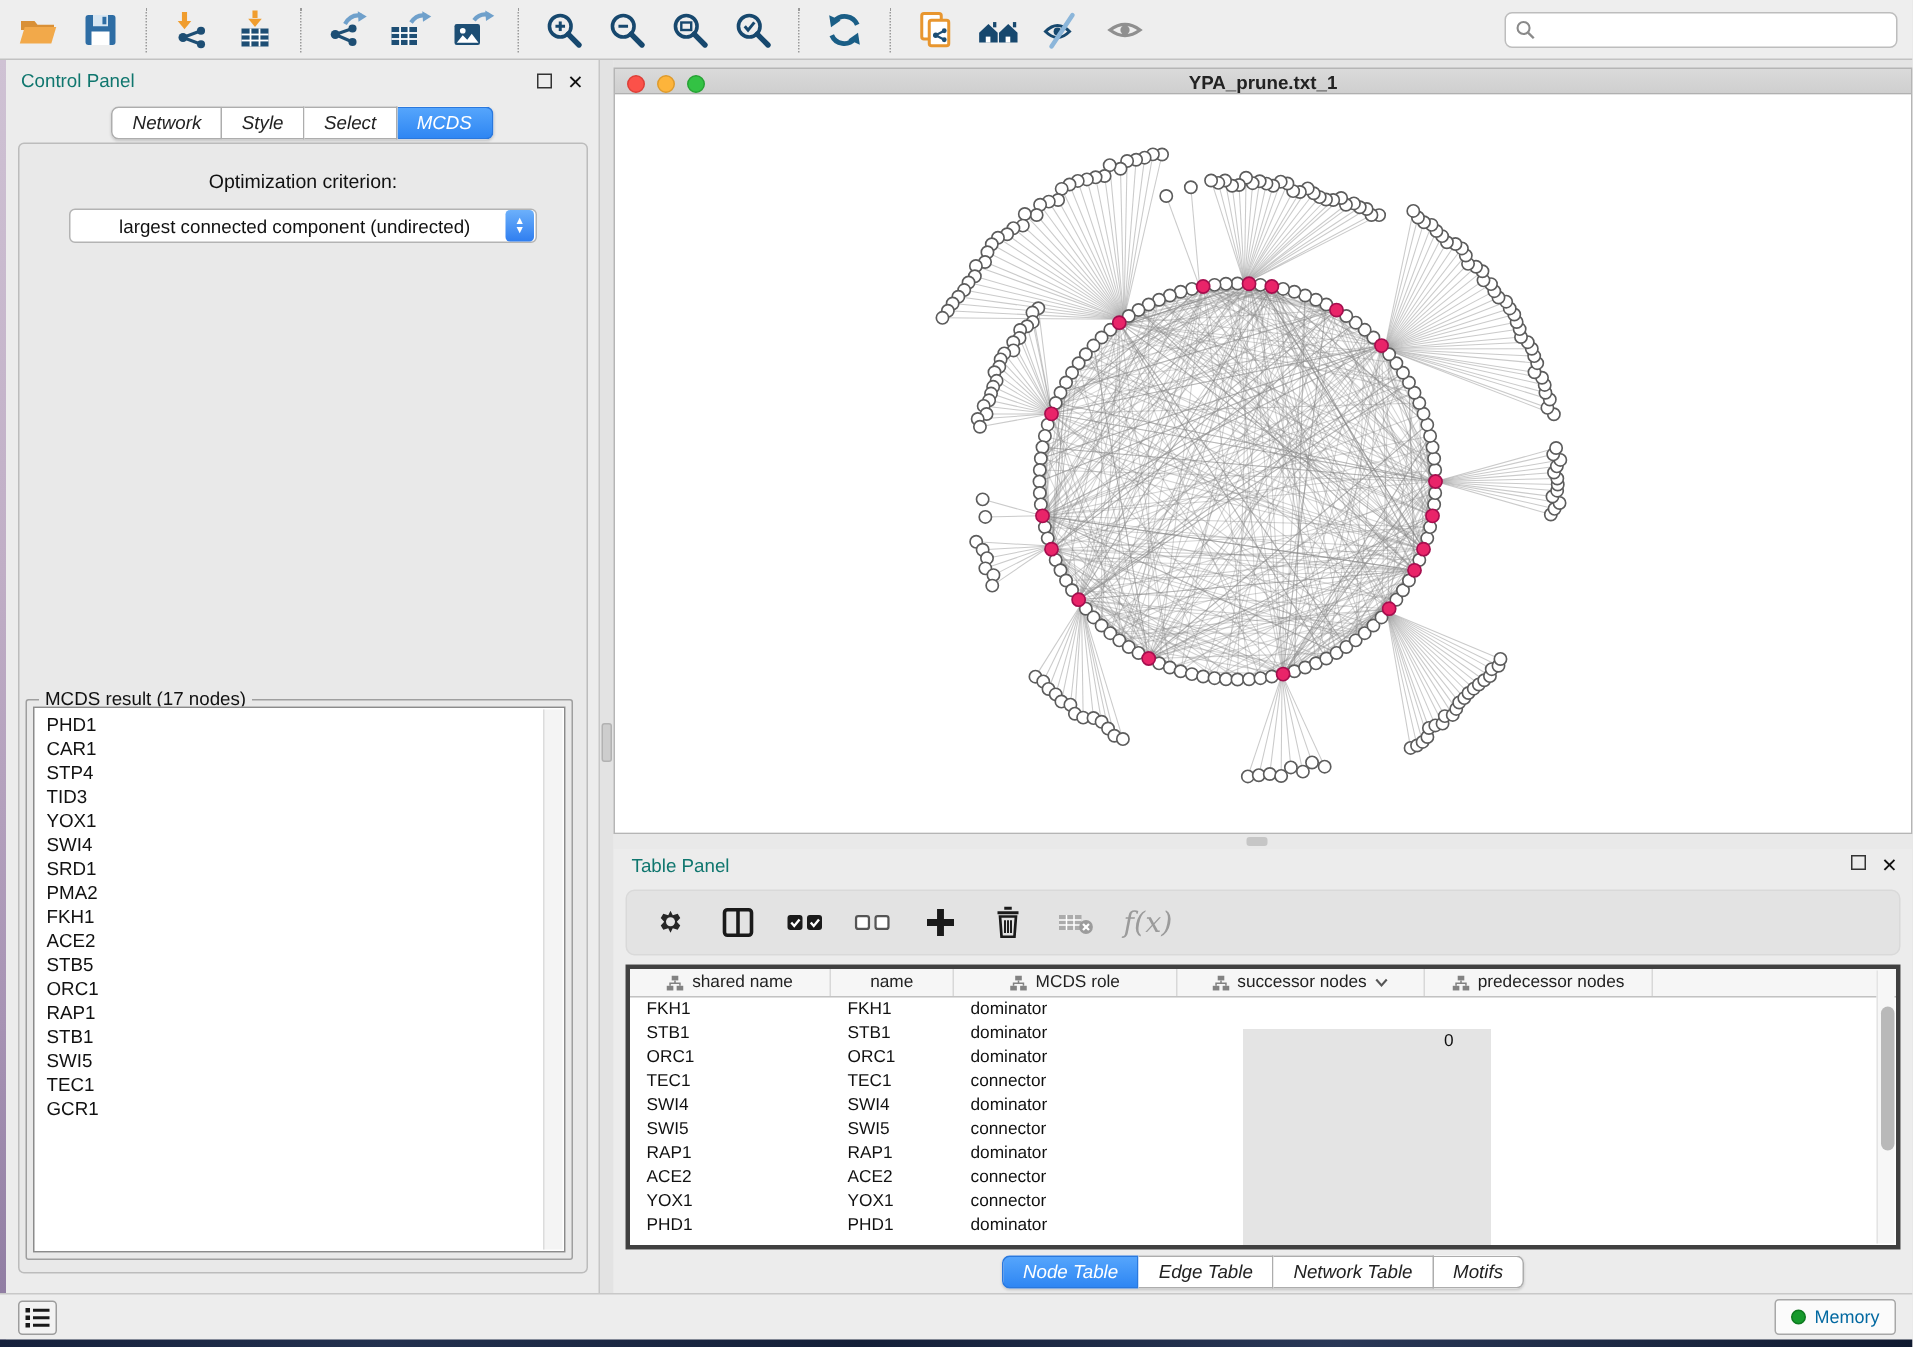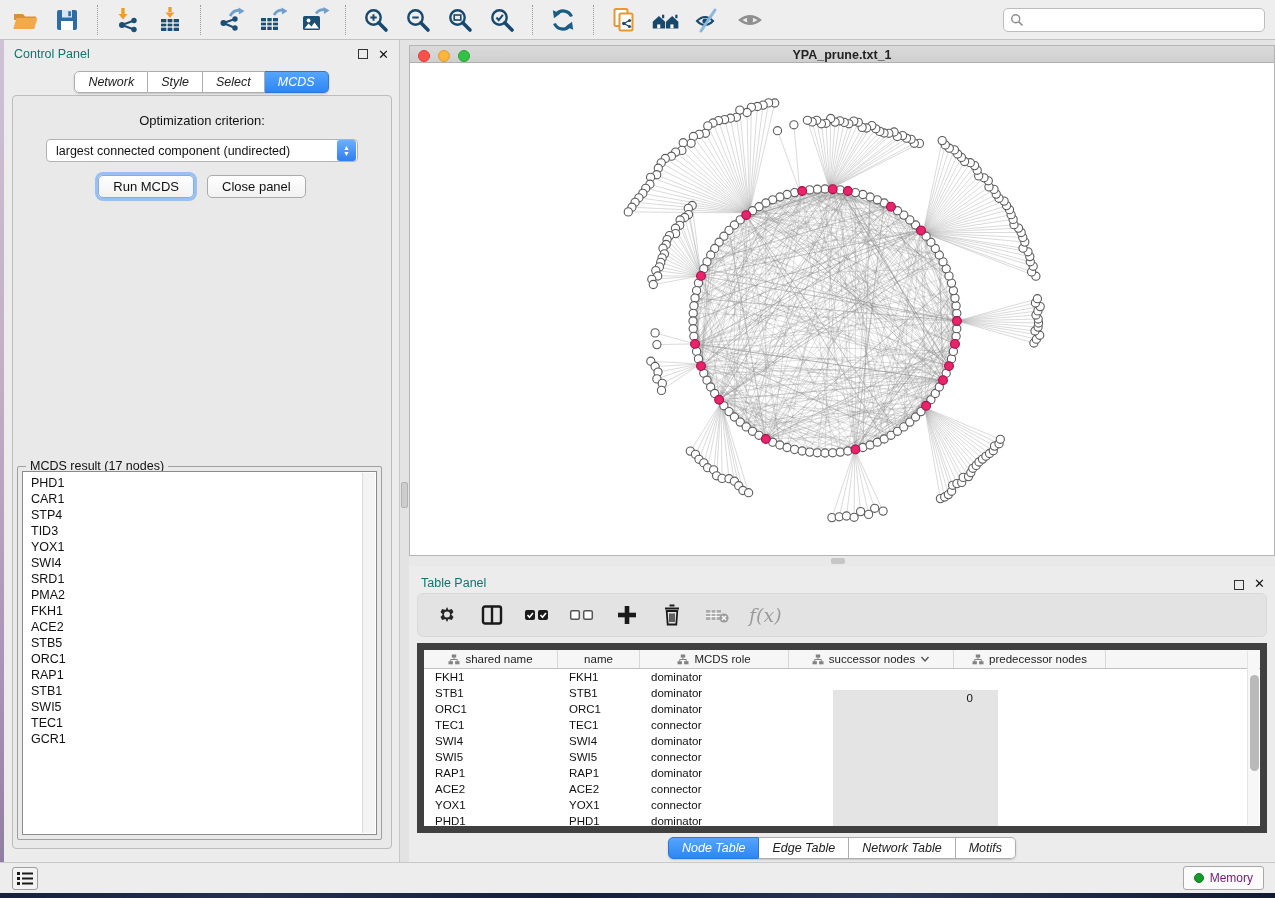--- a/index.html
+++ b/index.html
@@ -28,21 +28,21 @@
   .seg-bar { display:inline-flex; box-shadow:0 1px 2px rgba(0,0,0,.18); border-radius:5px; background:#fff;font-style:italic; }
   .seg { font-size:12.5px; padding:3px 13px; background:#fff; border:1px solid #adadad; border-left-width:0; color:#222; cursor:default; white-space:nowrap; }
   .seg:first-child { border-left-width:1px; border-radius:5px 0 0 5px; }
   .seg:last-child { border-radius:0 5px 5px 0; }
   .seg.active { background:linear-gradient(#55a5fc,#2e86f3); border-color:#2a78dd; color:#fff; }
   .cp-tabs-wrap { text-align:center; margin-top:7px; position:relative; z-index:2; }
 
   .cp-card { position:absolute; left:8px; right:7px; top:55px; bottom:13px; background:#e9e9e9; border:1px solid #bcbcbc; border-radius:4px; }
   .opt-label { text-align:center; margin-top:17px; font-size:13px; color:#111; }
   .dropdown { margin:11px auto 0 auto; width:312px; height:23px; background:#fff; border:1px solid #b3b3b3; border-radius:4px; display:flex; align-items:center; position:relative; cursor:default; }
-  .dropdown .dd-text { flex:1; font-size:12.5px; padding-left:9px; color:#111; white-space:nowrap; }
+  .dropdown .dd-text { flex:1; font-size:12.5px; padding-left:9px; color:#111; white-space:nowrap;text-align:center; }
   .dd-stepper { width:19px; height:21px; border-radius:3px; margin-right:1px; background:linear-gradient(#6cb0fb,#2f7ef0); display:flex; flex-direction:column; align-items:center; justify-content:center; color:#fff; font-size:7px; line-height:6px; }
   .btn-row { display:flex; justify-content:center; gap:13px; margin-top:13px; }
   .pbtn { font-size:13px; font-family:inherit; padding:3px 14px; background:linear-gradient(#ffffff,#f1f1f1); border:1px solid #ababab; border-radius:5px; color:#111; cursor:default; }
   .pbtn.focused { box-shadow:0 0 0 3px rgba(110,170,245,.65); border-color:#84aee0; }
 
   .fieldset { position:absolute; left:4px; right:9px; top:370px; bottom:8px; border:1px solid #9f9f9f; border-radius:2px; }
   .fieldset .legend { position:absolute; top:-8px; left:8px; background:#e9e9e9; padding:0 4px; font-size:12.5px; color:#111; }
   .mcds-list { position:absolute; inset:4px; background:#fff; border:1px solid #8b8b8b; overflow:hidden; padding-top:3px; }
   .mcds-item { font-size:12.5px; line-height:16px; padding-left:8px; color:#111; cursor:default; }
   .mcds-scroll { position:absolute; top:1px; right:1px; bottom:1px; width:13px; background:#f4f4f4; border-left:1px solid #dcdcdc; }
@@ -63,41 +63,41 @@
   .light.green { background:#33c244; border:1px solid #27a335; }
   .net-title { position:absolute; left:0; right:0; text-align:center; font-size:12.5px; font-weight:600; color:#222; }
   .net-canvas { position:relative; width:100%; height:492px; background:#fff; }
   .net-canvas svg { position:absolute; inset:0; }
 
   .h-split { position:absolute; left:0; top:516px; width:866px; height:10px; background:#e9e9e9; }
   .h-split .handle { position:absolute; left:422px; top:2px; width:14px; height:6px; background:#c6c6c6; border-radius:2px; }
 
   
   .table-panel { position:absolute; left:0; top:526px; width:866px; height:296px; background:#ececec; }
-  .tp-head { height:24px; display:flex; align-items:flex-end; padding:4px 10px 0 12px; }
+  .tp-head { height:24px; display:flex; align-items:flex-start; padding:4px 10px 0 12px; }
   .tp-toolbar { position:absolute; left:8px; right:8px; top:27px; height:44px; background:#e3e3e3; border:1px solid #d9d9d9; border-radius:6px; display:flex; align-items:center; gap:19px; padding-left:16px; }
   .tp-tool { width:26px; height:26px; display:flex; align-items:center; justify-content:center; cursor:default; }
   .fx-label { font-family:"DejaVu Serif","Liberation Serif",serif; font-style:italic; font-size:19px; color:#9b9b9b; }
 
-  .tbl { position:absolute; left:8px; right:8px; top:77px; height:190px; background:#fff; border:7px solid #404040; overflow:hidden; }
+  .tbl { position:absolute; left:8px; right:8px; top:77px; height:190px; background:#fff; border:3px solid #404040; overflow:hidden; }
   .tbl-header { display:flex; height:19px; border-bottom:1px solid #c2c2c2; background:#f6f6f6; }
   .th { display:flex; align-items:center; justify-content:center; gap:5px; font-size:11.5px; color:#222; border-right:1px solid #d8d8d8; height:100%; flex:0 0 auto; cursor:default; }
   .tbl-body .tr { display:flex; height:16px; cursor:default; }
   .td { font-size:11.5px; line-height:16px; flex:0 0 auto; white-space:nowrap; overflow:hidden; color:#111; }
   .td.left { text-align:left; padding-left:11px; }
   .td.right { text-align:right; }
   .tbl-scroll { position:absolute; top:1px; right:1px; bottom:1px; width:12px; background:#f7f7f7; border-left:1px solid #e4e4e4; }
   .tbl-thumb { position:absolute; left:1.5px; top:24px; width:9px; height:96px; background:#b9b9b9; border-radius:5px; }
 
   .tp-tabs-wrap { position:absolute; left:0; right:0; top:271px; text-align:center; }
 
   
   .status-bar { position:absolute; left:0; top:862px; width:1275px; height:31px; background:#ededed; border-top:1px solid #c8c8c8; }
   .list-btn { position:absolute; left:12px; top:4px; width:26px; height:23px; background:#f3f3f3; border:1px solid #9d9d9d; border-radius:3px; display:flex; align-items:center; justify-content:center; cursor:default; }
-  .mem-btn { position:absolute; right:11px; top:3px; height:24px; background:#fbfbfb; border:1px solid #a8a8a8; border-radius:3px; display:flex; align-items:center; gap:6px; padding:0 10px; font-size:12px; color:#701a75; cursor:default; }
+  .mem-btn { position:absolute; right:11px; top:3px; height:24px; background:#fbfbfb; border:1px solid #a8a8a8; border-radius:3px; display:flex; align-items:center; gap:6px; padding:0 10px; font-size:12px; color:#0369a1; cursor:default; }
   .mem-dot { width:10px; height:10px; border-radius:50%; background:#169a2c; border:1px solid #0d7a1f; }
 </style>
 </head>
 <body>
 
 <div class="toolbar">
   <span class="tb-icon">
     <svg width="28" height="28" viewBox="0 0 28 28">
         <path d="M3 8 h9 l2 2.5 h11 v3.5 H3z" fill="#d99036"></path>
         <path d="M2.2 23 L5.5 12 h21 l-3.3 11z" fill="#f2a94a"></path>
@@ -267,24 +267,20 @@
       </span>
   </div>
   <div class="cp-card">
     <div class="opt-label">Optimization criterion:</div>
     <div class="dropdown">
       <span class="dd-text">largest connected component (undirected)</span>
       <span class="dd-stepper">
           <span>▲</span>
           <span>▼</span>
         </span>
-    </div>
-    <div class="btn-row">
-      <button class="pbtn focused">Run MCDS</button>
-      <button class="pbtn">Close panel</button>
     </div>
     <div class="fieldset">
       <span class="legend">MCDS result (17 nodes)</span>
       <div class="mcds-list" id="mcds-list">
         <div class="mcds-scroll"></div>
       <div class="mcds-item">PHD1</div>
           <div class="mcds-item">CAR1</div>
           <div class="mcds-item">STP4</div>
           <div class="mcds-item">TID3</div>
           <div class="mcds-item">YOX1</div>

